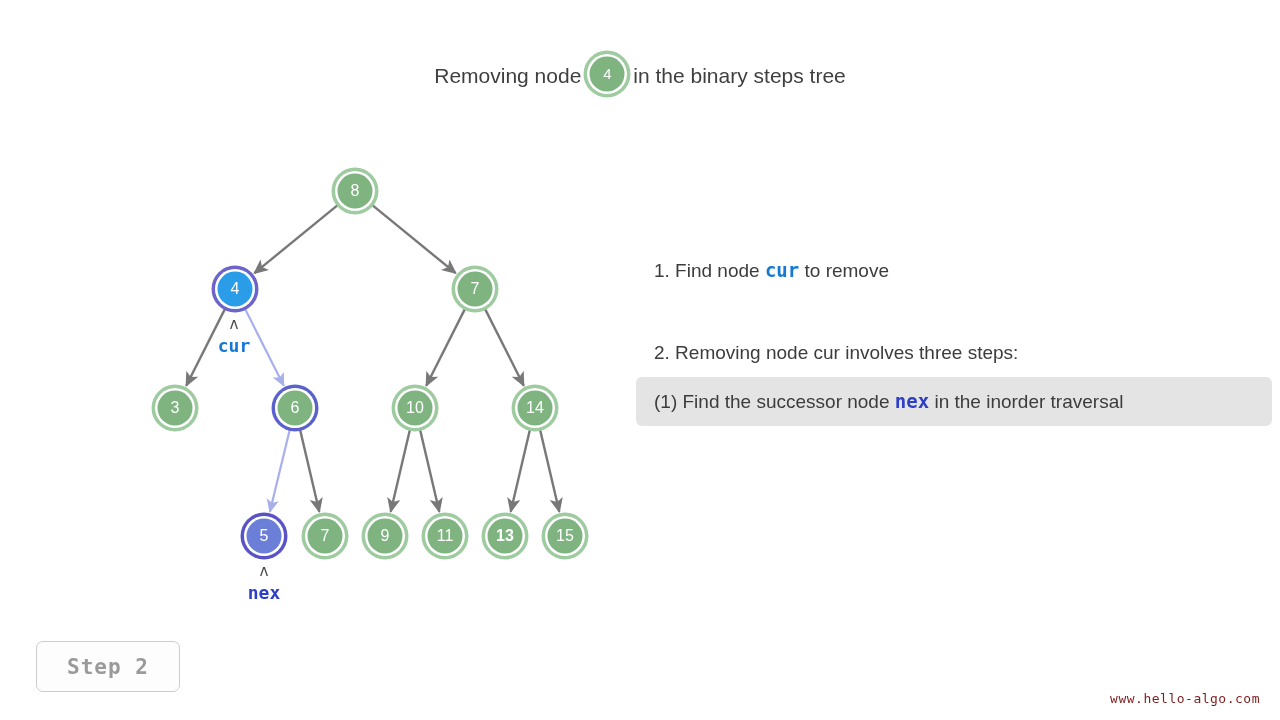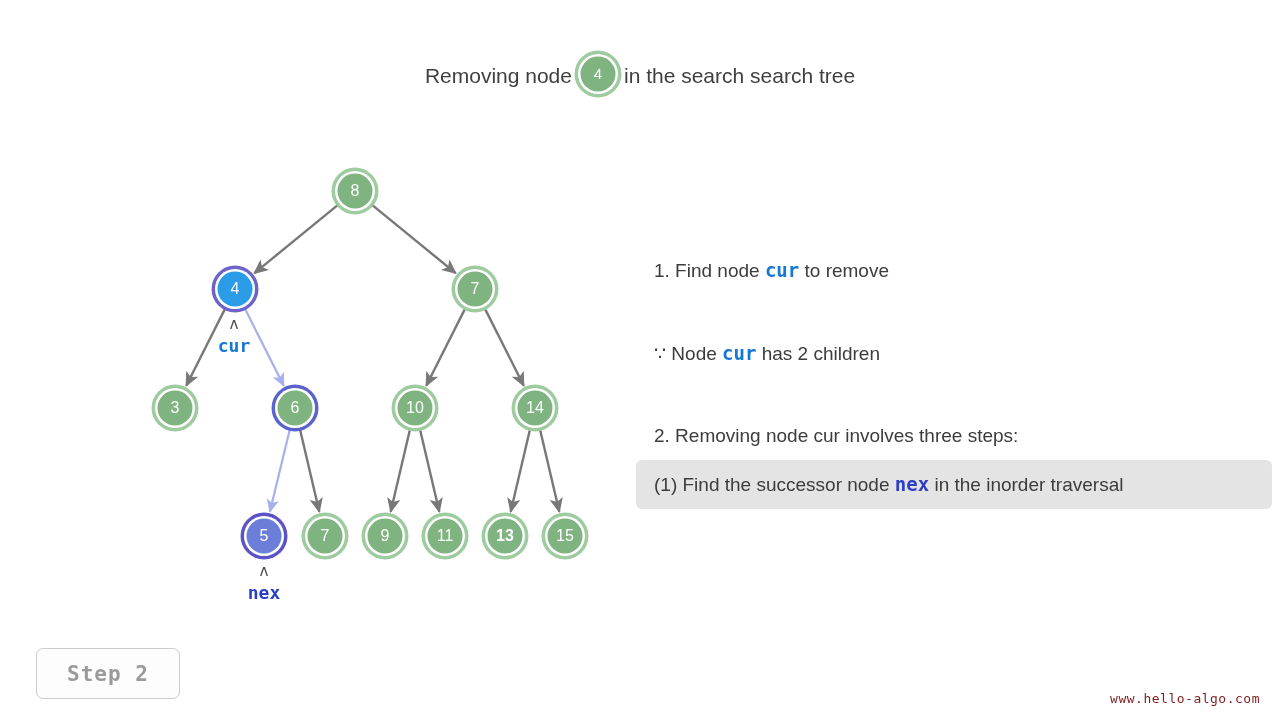--- a/index.html
+++ b/index.html
@@ -151,39 +151,38 @@
     border-radius: 7px;
     background: #fdfdfd;
     color: #9a9a9a;
     font-family: "DejaVu Sans Mono", monospace;
     font-size: 21px;
     font-weight: bold;
     line-height: 51px;
     text-align: center;
     letter-spacing: 1px;
     box-sizing: border-box;
-    margin-top: 7px;
   }
 
   
   #watermark {
     position: absolute;
     right: 20px;
     bottom: 14px;
     font-family: "DejaVu Sans Mono", monospace;
     font-size: 13px;
     color: #7f1d1d;
     letter-spacing: 0.5px;
   }
 </style>
 </head>
 <body>
 
 <div id="title-bar">
-  <span class="tpart">Removing node</span><span class="title-node">4</span><span class="tpart">in the search search tree</span>
+  <span class="tpart">Removing node</span><span class="title-node">4</span><span class="tpart">in the binary steps tree</span>
 </div>
 
 <div id="tree-area">
   <svg id="tree-edges" viewBox="0 0 640 720">
     <defs>
       <marker id="ah-gray" markerWidth="7" markerHeight="7" refX="5.6" refY="3.2" orient="auto" markerUnits="strokeWidth">
         <path d="M0,0.4 L6.2,3.2 L0,6 L1.5,3.2 Z" fill="#787878"></path>
       </marker>
       <marker id="ah-hl" markerWidth="7" markerHeight="7" refX="5.6" refY="3.2" orient="auto" markerUnits="strokeWidth">
         <path d="M0,0.4 L6.2,3.2 L0,6 L1.5,3.2 Z" fill="#a8b0ec"></path>
@@ -227,21 +226,20 @@
       <div class="ptr nex-ptr" style="left: 219px; top: 565px;">
         <span class="caret">ʌ</span>
         <span class="plabel">nex</span>
       </div>
     </div>
 </div>
 
 <div id="steps-panel">
   <div class="step-line"><span>1. Find node </span><span class="kw-cur">cur</span><span> to remove</span></div>
 
-  <div class="step-line gap-before"><span>∵ Node </span><span class="kw-cur">cur</span><span> has 2 children</span></div>
 
   <div class="step-line gap-before">2. Removing node cur involves three steps:</div>
 
   <div class="step-line highlight"><span>(1) Find the successor node </span><span class="kw-nex">nex</span><span> in the inorder traversal</span></div>
 </div>
 
 <div id="step-badge">Step 2</div>
 
 <div id="watermark">www.hello-algo.com</div>
 

